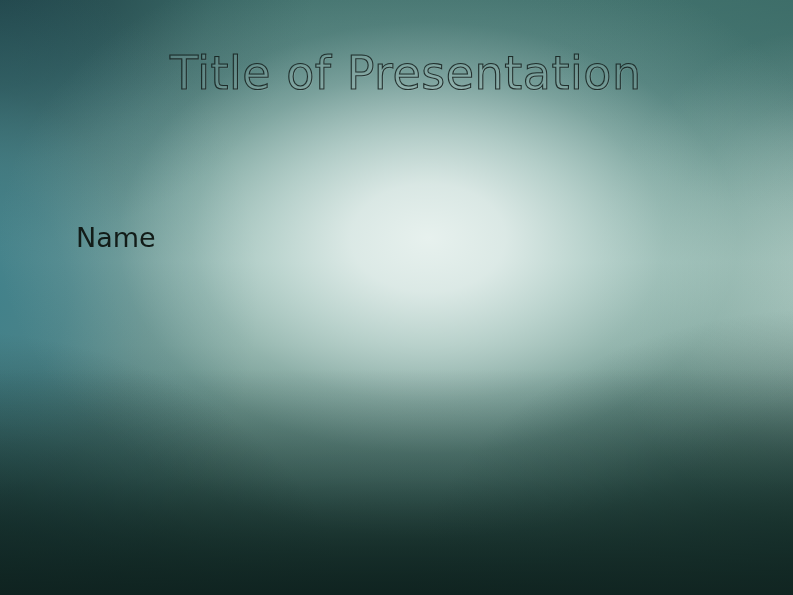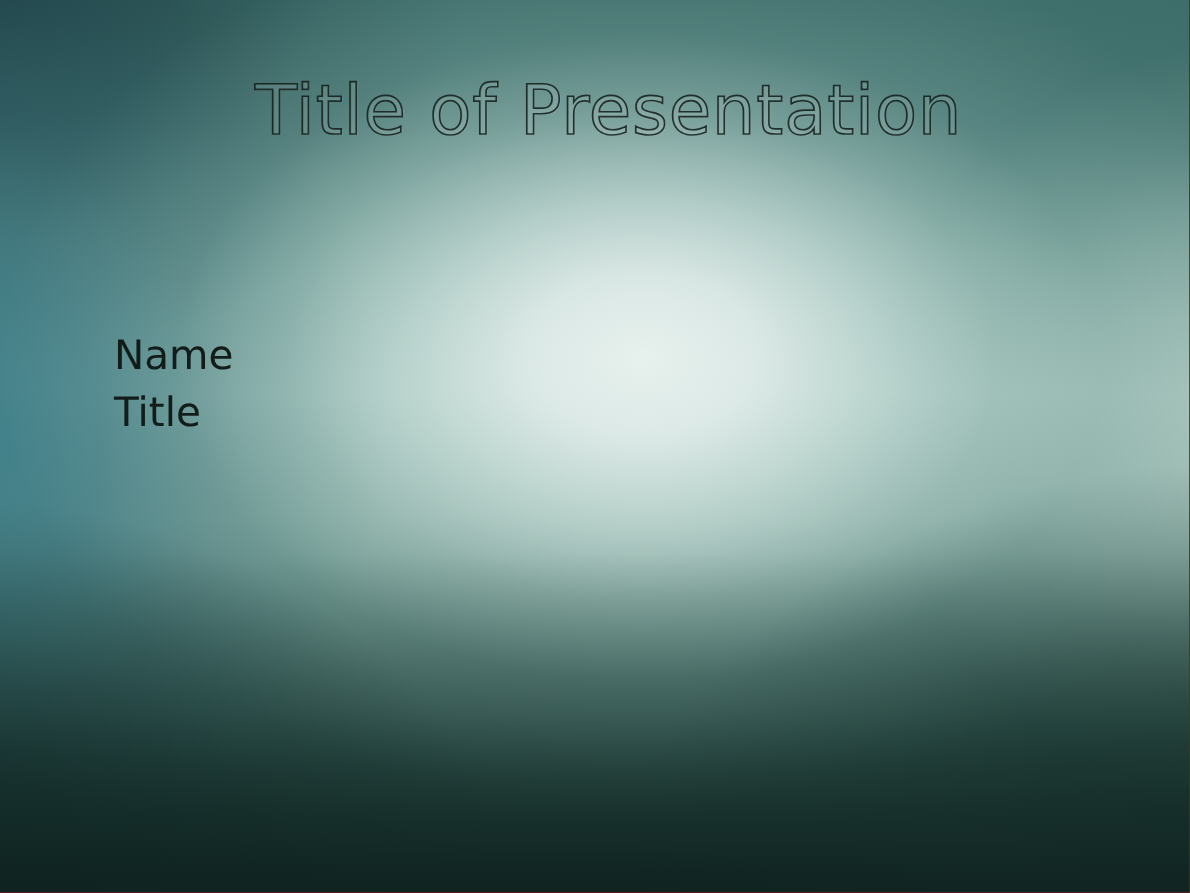--- a/index.html
+++ b/index.html
@@ -166,16 +166,15 @@
   <div class="bg-layer bg-right"></div>
   <div class="bg-layer bg-bloom"></div>
   <div class="bg-layer bg-bl"></div>
   <div class="bg-layer bg-br"></div>
   <div class="bg-layer bg-bottom"></div>
 
   <div class="title">Title of Presentation</div>
 
   <div class="body-block">
     <div class="body-line">Name</div>
-    <div class="body-line">Title</div>
   </div>
 
 </div>
 
 </body></html>

